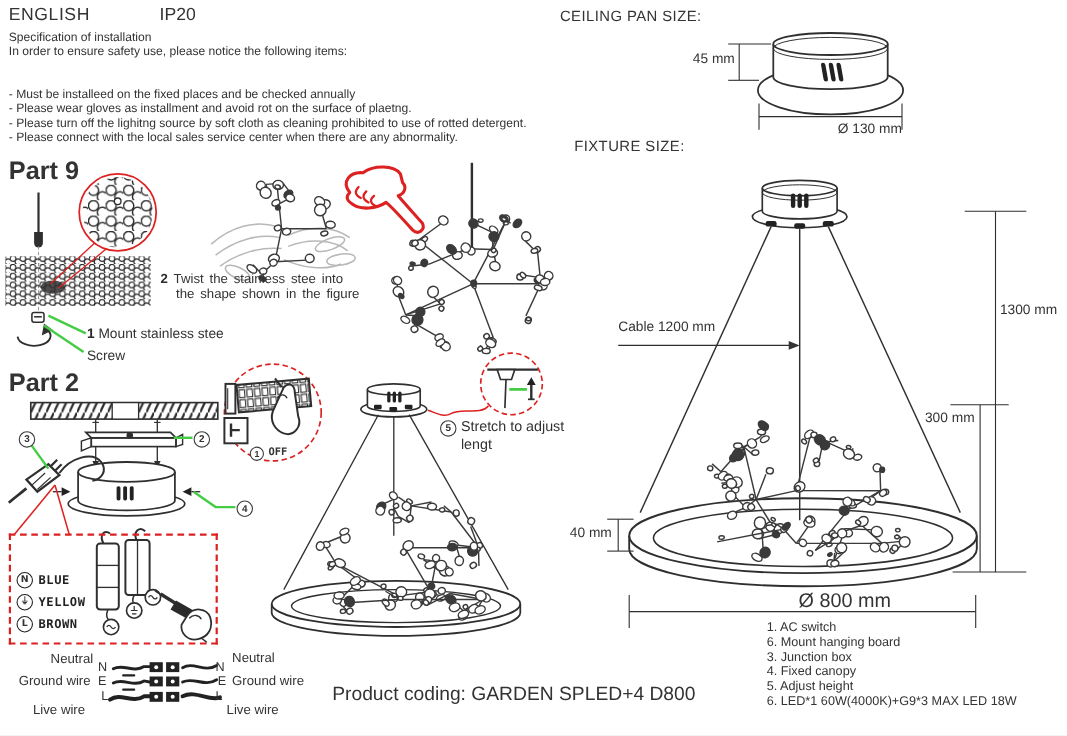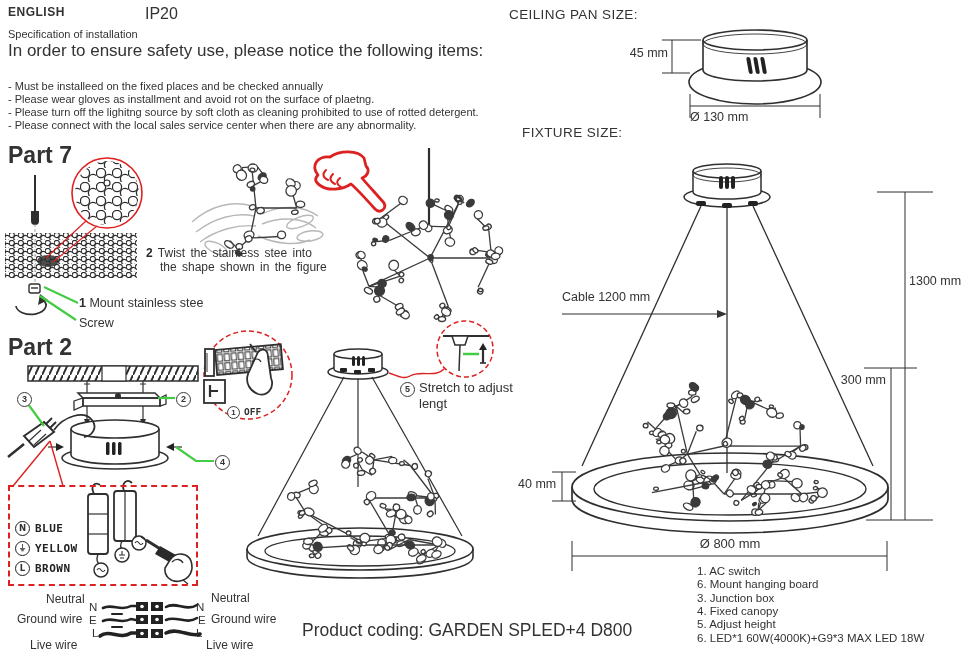--- a/index.html
+++ b/index.html
@@ -689,31 +689,31 @@
         <circle cx="142" cy="606.5" r="1.8"></circle>
           <circle cx="157" cy="606.5" r="1.8"></circle>
         <circle cx="142" cy="619.5" r="1.8"></circle>
           <circle cx="157" cy="619.5" r="1.8"></circle>
         <circle cx="142" cy="633.5" r="1.8"></circle>
           <circle cx="157" cy="633.5" r="1.8"></circle>
       </g>
     </g>
   </svg>
 
-  <div class="t" style="left:8px;top:5px;font-size:12px;font-weight:700;letter-spacing:0.5px">ENGLISH</div>
+  <div class="t" style="left:8px;top:5px;font-size:16px;font-weight:400;letter-spacing:0.5px">ENGLISH</div>
   <div class="t" style="left:145px;top:5px;font-size:16px;font-weight:500">IP20</div>
 
   <div class="t" style="left:8px;top:28px;font-size:11px">Specification of installation</div>
-  <div class="t" style="left:8px;top:41px;font-size:17px">In order to ensure safety use, please notice the following items:</div>
+  <div class="t" style="left:8px;top:41px;font-size:11px">In order to ensure safety use, please notice the following items:</div>
   <div class="t" style="left:8px;top:80px;font-size:11px">- Must be installeed on the fixed places and be checked annually</div>
   <div class="t" style="left:8px;top:93px;font-size:11px">- Please wear gloves as installment and avoid rot on the surface of plaetng.</div>
   <div class="t" style="left:8px;top:106px;font-size:11px">- Please turn off the lighitng source by soft cloth as cleaning prohibited to use of rotted detergent.</div>
   <div class="t" style="left:8px;top:119px;font-size:11px">- Please connect with the local sales service center when there are any abnormality.</div>
 
-  <div class="t" style="left:8px;top:142px;font-size:23px;font-weight:700">Part 7</div>
+  <div class="t" style="left:8px;top:142px;font-size:23px;font-weight:700">Part 9</div>
 
   <div class="t" style="left:146px;top:246px;font-size:12px;word-spacing:2px">
     <span class="b">2</span>
     <span>Twist the stainless stee into</span>
   </div>
   <div class="t" style="left:160px;top:260px;font-size:12px;word-spacing:2px">the shape shown in the figure</div>
 
   <div class="t" style="left:79px;top:296px;font-size:12.5px">
     <span class="b">1</span>
     <span>Mount stainless stee</span>
@@ -737,28 +737,28 @@
   </div>
   <div class="t" style="left:15px;top:539px">
     <span class="wsym">⏚</span><span class="wname">YELLOW</span>
   </div>
   <div class="t" style="left:15px;top:559px">
     <span class="wsym">L</span><span class="wname">BROWN</span>
   </div>
 
   <div class="t" style="left:509px;top:7px;font-size:13.5px;letter-spacing:0.4px">CEILING PAN SIZE:</div>
   <div class="t" style="left:626px;top:46px;width:42px;text-align:right;font-size:12.5px">45 mm</div>
-  <div class="t" style="left:690px;top:110px;width:130px;text-align:left;font-size:12.5px">Ø 130 mm</div>
+  <div class="t" style="left:690px;top:110px;width:130px;text-align:right;font-size:12.5px">Ø 130 mm</div>
 
   <div class="t" style="left:522px;top:125px;font-size:13.5px;letter-spacing:0.4px">FIXTURE SIZE:</div>
   <div class="t" style="left:562px;top:290px;font-size:12.5px">Cable 1200 mm</div>
   <div class="t" style="left:909px;top:274px;font-size:12.5px">1300 mm</div>
   <div class="t" style="left:838px;top:373px;width:48px;text-align:right;font-size:12.5px">300 mm</div>
   <div class="t" style="left:518px;top:477px;width:38px;text-align:right;font-size:12.5px">40 mm</div>
-  <div class="t" style="left:650px;top:536px;width:160px;text-align:center;font-size:13px">Ø 800 mm</div>
+  <div class="t" style="left:650px;top:536px;width:160px;text-align:right;font-size:18px">Ø 800 mm</div>
 
   <div class="t" style="left:697px;top:565px;font-size:11.5px">1. AC switch</div>
   <div class="t" style="left:697px;top:578px;font-size:11.5px">6. Mount hanging board</div>
   <div class="t" style="left:697px;top:592px;font-size:11.5px">3. Junction box</div>
   <div class="t" style="left:697px;top:605px;font-size:11.5px">4. Fixed canopy</div>
   <div class="t" style="left:697px;top:618px;font-size:11.5px">5. Adjust height</div>
   <div class="t" style="left:697px;top:632px;font-size:11.5px">6. LED*1 60W(4000K)+G9*3 MAX LED 18W</div>
 
   <div class="t" style="left:46px;top:592px;font-size:12px">Neutral</div>
   <div class="t" style="left:89px;top:601px;font-size:11.5px">N</div>

